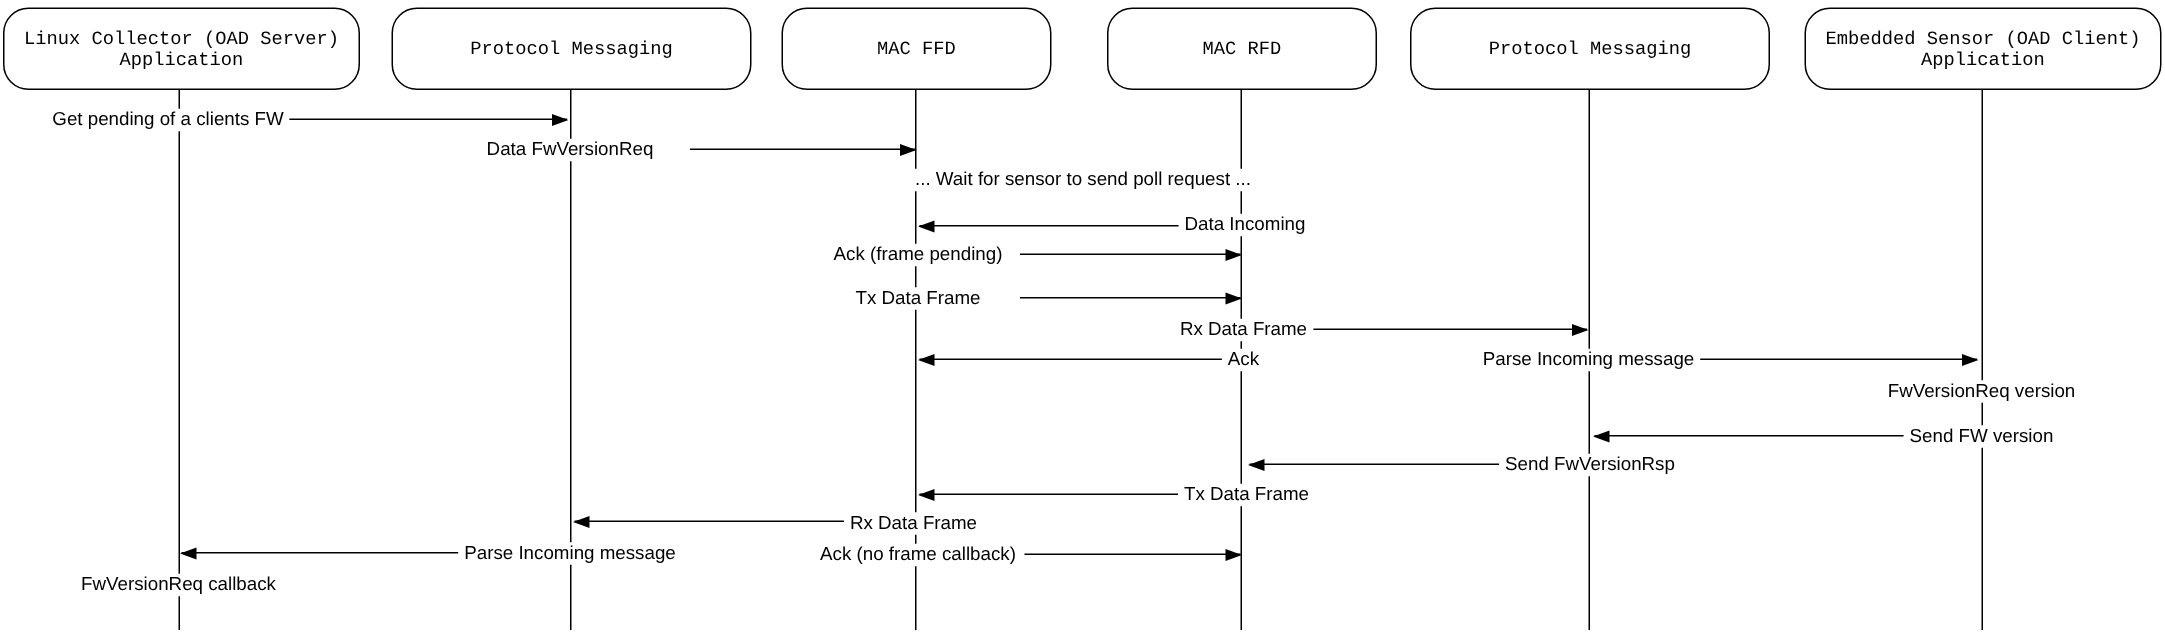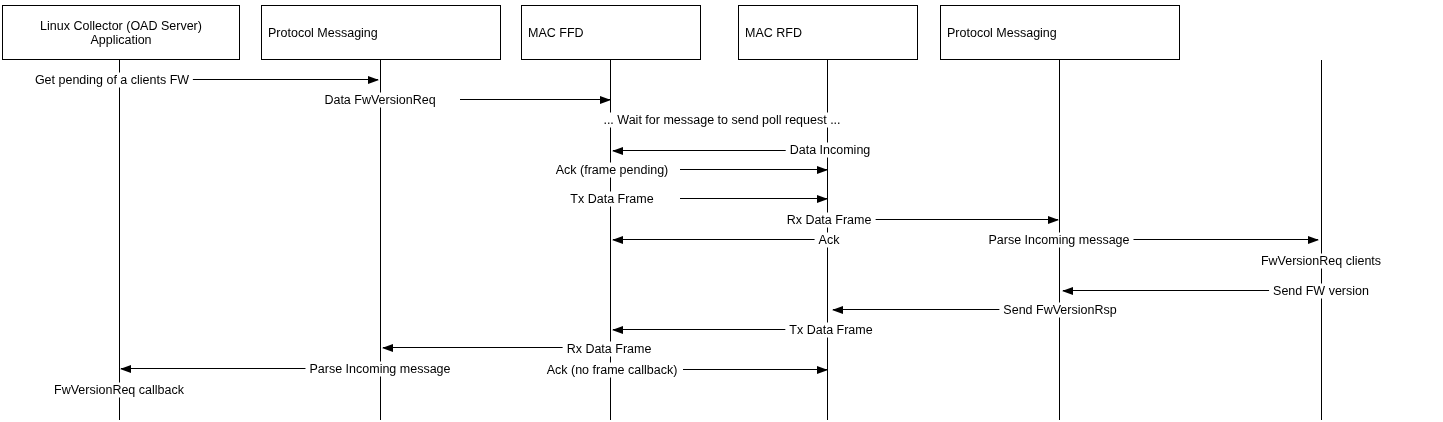--- a/index.html
+++ b/index.html
@@ -3,23 +3,23 @@
 <meta charset="utf-8">
 <style>
   html,body{margin:0;padding:0;background:#fff;}
   .diagram{
     position:relative;width:1443px;height:422px;background:#ffffff;
     font-family:"Liberation Sans", sans-serif;font-size:12.5px;color:#000;
     overflow:hidden;
   }
   .pbox{
     position:absolute;top:5px;height:55px;box-sizing:border-box;
-    border:1.4px solid #000;border-radius:0;background:#fff;
-    display:flex;align-items:center;justify-content:flex-start;text-align:center;
-    z-index:4;padding:0 6px;
+    border:1.4px solid #000;border-radius:17px;background:#fff;
+    display:flex;align-items:center;justify-content:center;text-align:center;
+    z-index:4;padding:0 6px;font-family:Liberation Mono, monospace;
   }
   .lifeline{
     position:absolute;top:60px;height:360px;width:1.3px;background:#000;z-index:1;
   }
   .arrow{position:absolute;height:1.4px;background:#000;z-index:2;}
   .arrow.right::after{
     content:"";position:absolute;right:-1px;top:50%;transform:translateY(-50%);
     width:0;height:0;border-left:11px solid #000;
     border-top:4.5px solid transparent;border-bottom:4.5px solid transparent;
   }
@@ -46,20 +46,23 @@
     </div>
   <div class="pbox" style="left:738px;width:180px">
       <span>MAC RFD</span>
     </div>
   <div class="pbox" style="left:521px;width:180px">
       <span>MAC FFD</span>
     </div>
   <div class="pbox" style="left:940px;width:240px">
       <span>Protocol Messaging</span>
     </div>
+  <div class="pbox" style="left:1203px;width:238px">
+      <span>Embedded Sensor (OAD Client) Application</span>
+    </div>
 
   <div class="lifeline" style="left:119px"></div>
   <div class="lifeline" style="left:380px"></div>
   <div class="lifeline" style="left:610px"></div>
   <div class="lifeline" style="left:827px"></div>
   <div class="lifeline" style="left:1059px"></div>
   <div class="lifeline" style="left:1321px"></div>
 
   <div class="arrow right" style="left:190px;top:79px;width:188px"></div>
   <div class="arrow right" style="left:460px;top:99px;width:150px"></div>
@@ -71,28 +74,28 @@
   <div class="arrow right" style="left:1060px;top:239px;width:258px"></div>
   <div class="arrow left" style="left:1063px;top:290px;width:259px"></div>
   <div class="arrow left" style="left:833px;top:309px;width:227px"></div>
   <div class="arrow left" style="left:613px;top:329px;width:215px"></div>
   <div class="arrow left" style="left:383px;top:347px;width:228px"></div>
   <div class="arrow left" style="left:121px;top:368px;width:260px"></div>
   <div class="arrow right" style="left:683px;top:369px;width:144px"></div>
 
   <div class="mlabel" style="left:112px;top:80px">Get pending of a clients FW</div>
   <div class="mlabel" style="left:380px;top:100px">Data FwVersionReq</div>
-  <div class="mlabel" style="left:722px;top:120px">... Wait for message to send poll request ...</div>
+  <div class="mlabel" style="left:722px;top:120px">... Wait for sensor to send poll request ...</div>
   <div class="mlabel" style="left:830px;top:150px">Data Incoming</div>
   <div class="mlabel" style="left:612px;top:170px">Ack (frame pending)</div>
   <div class="mlabel" style="left:612px;top:199px">Tx Data Frame</div>
   <div class="mlabel" style="left:829px;top:220px">Rx Data Frame</div>
   <div class="mlabel" style="left:829px;top:240px">Ack</div>
   <div class="mlabel" style="left:1059px;top:240px">Parse Incoming message</div>
-  <div class="mlabel" style="left:1321px;top:261px">FwVersionReq clients</div>
+  <div class="mlabel" style="left:1321px;top:261px">FwVersionReq version</div>
   <div class="mlabel" style="left:1321px;top:291px">Send FW version</div>
   <div class="mlabel" style="left:1060px;top:310px">Send FwVersionRsp</div>
   <div class="mlabel" style="left:831px;top:330px">Tx Data Frame</div>
   <div class="mlabel" style="left:609px;top:349px">Rx Data Frame</div>
   <div class="mlabel" style="left:380px;top:369px">Parse Incoming message</div>
   <div class="mlabel" style="left:612px;top:370px">Ack (no frame callback)</div>
   <div class="mlabel" style="left:119px;top:390px">FwVersionReq callback</div>
 
 </div>
 

